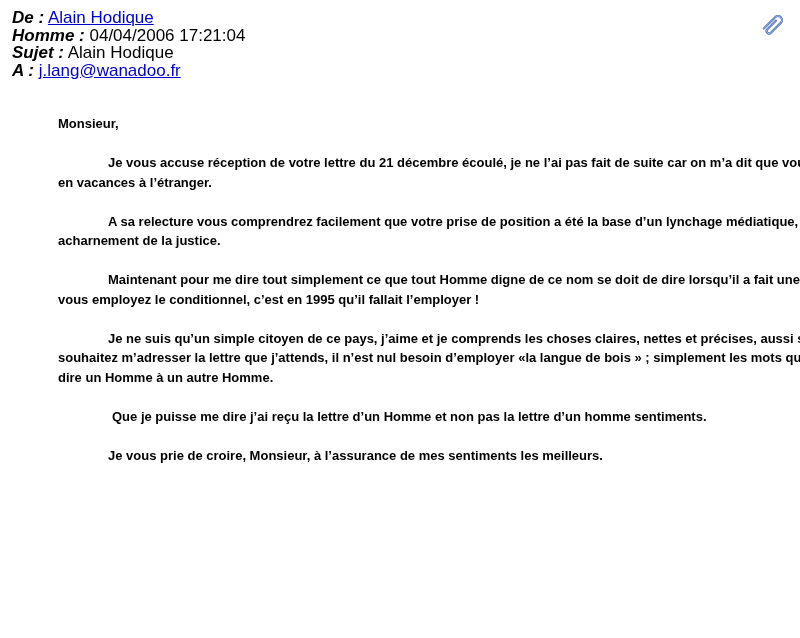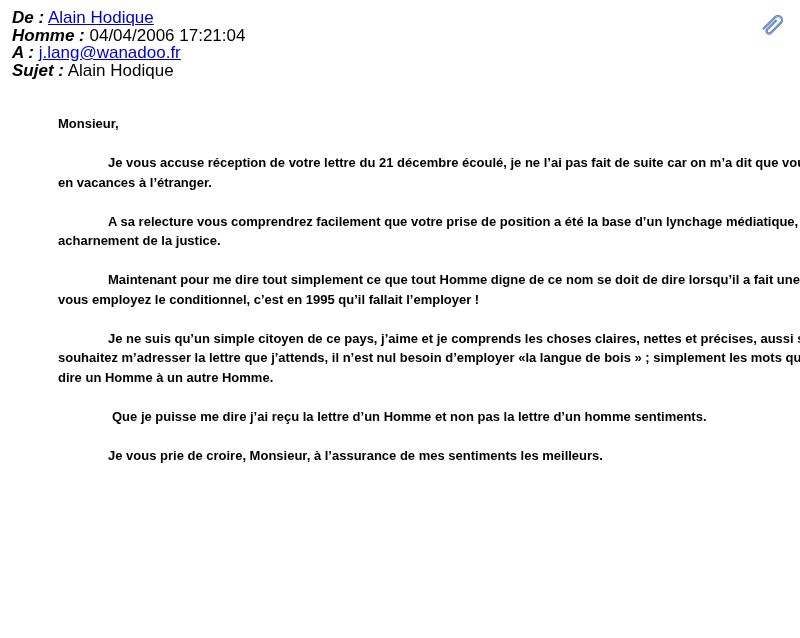--- a/index.html
+++ b/index.html
@@ -22,26 +22,26 @@
 <div class="header">
   <div class="row">
     <span class="lbl">De :</span>
     <a href="#">Alain Hodique</a>
   </div>
   <div class="row">
     <span class="lbl">Homme :</span>
     <span>04/04/2006 17:21:04</span>
   </div>
   <div class="row">
+    <span class="lbl">Sujet :</span>
+    <span>Alain Hodique</span>
+  </div>
+  <div class="row">
     <span class="lbl">A :</span>
     <a href="#">j.lang@wanadoo.fr</a>
-  </div>
-  <div class="row">
-    <span class="lbl">Sujet :</span>
-    <span>Alain Hodique</span>
   </div>
 </div>
 
 <div class="attach">
   <svg width="30" height="30" viewBox="0 0 30 30">
     <g transform="rotate(45 15 15)">
       <path d="M11 24 L11 8 A4 4 0 0 1 19 8 L19 22 A2.5 2.5 0 0 1 14 22 L14 10" fill="none" stroke="#4a6fb5" stroke-width="2.2" stroke-linecap="round"></path>
       <path d="M11 24 L11 8 A4 4 0 0 1 19 8 L19 22 A2.5 2.5 0 0 1 14 22 L14 10" fill="none" stroke="#a9c0ea" stroke-width="0.8" stroke-linecap="round"></path>
     </g>
   </svg>

